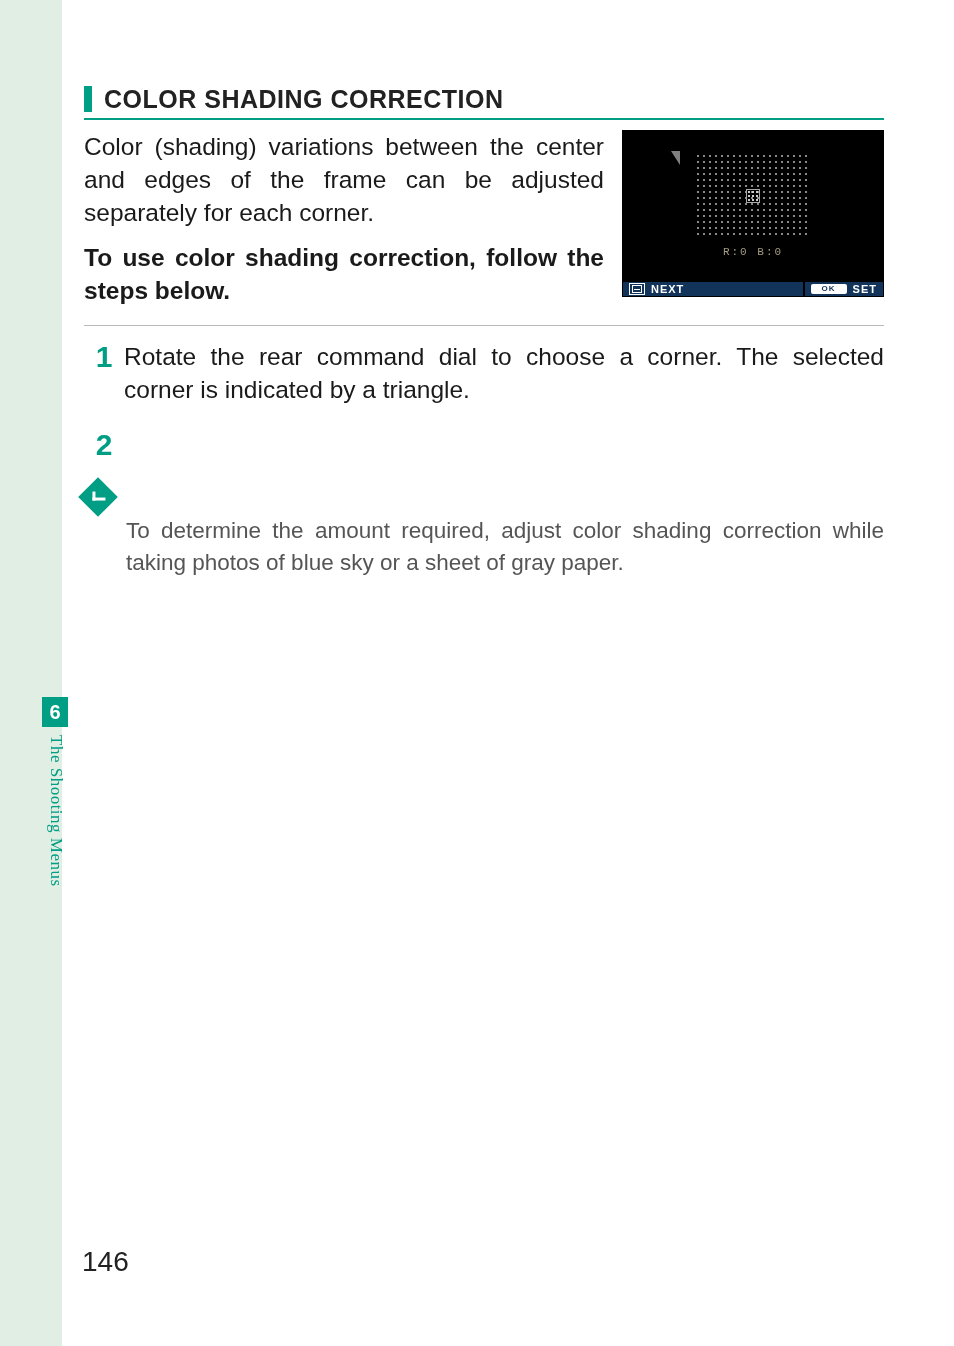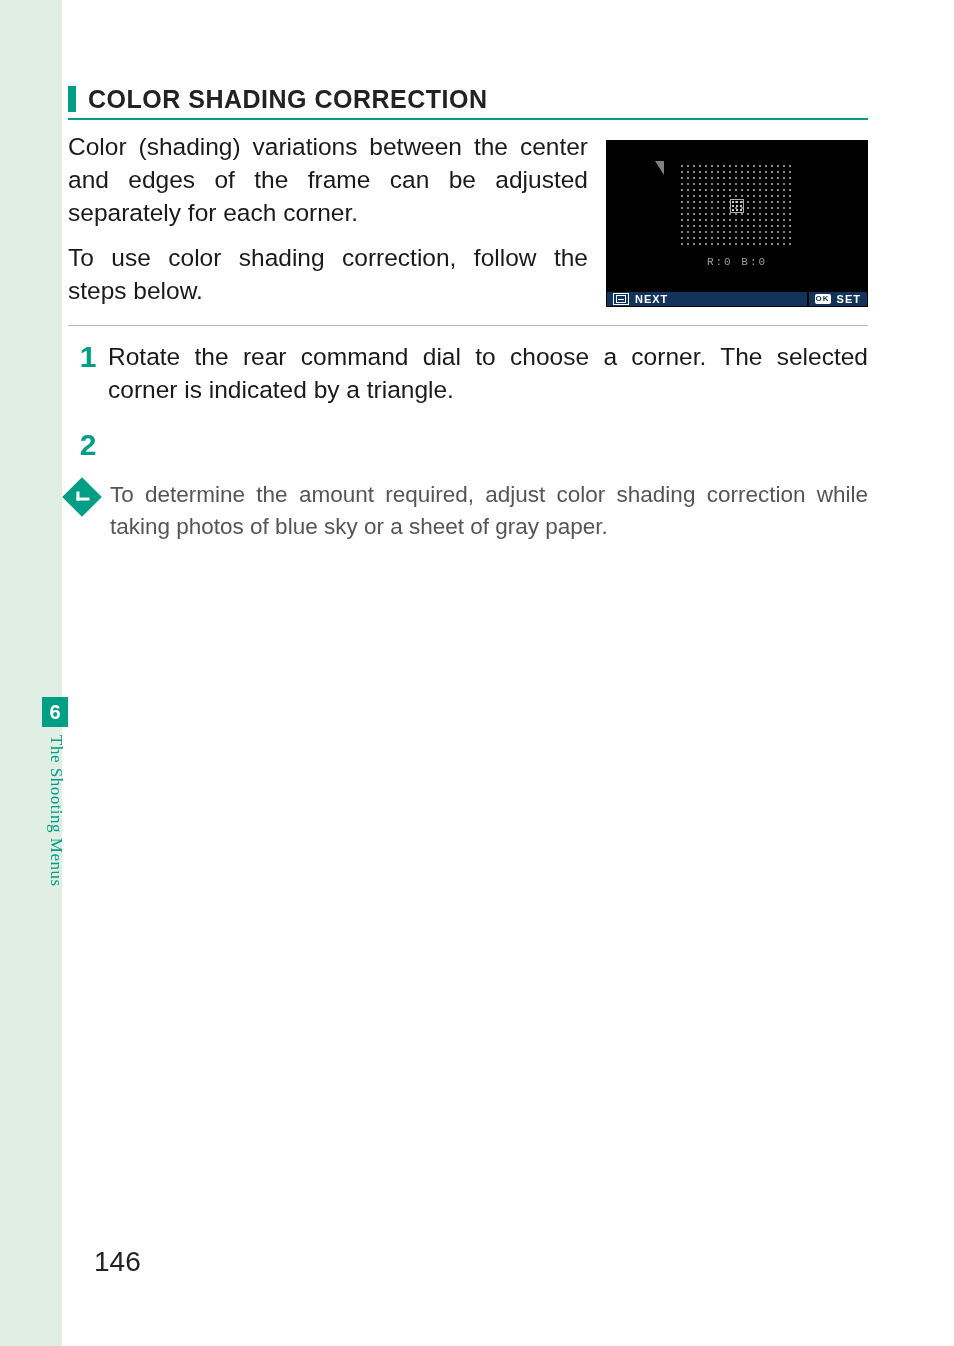--- a/index.html
+++ b/index.html
@@ -12,21 +12,21 @@
   }
   .page-bg {
     position: absolute;
     left: 0; top: 0;
     width: 62px;
     height: 1346px;
     background: #e0eee4;
   }
   .content {
     position: absolute;
-    left: 68px;
+    left: 84px;
     top: 85px;
     width: 800px;
   }
   .section-heading {
     display: flex;
     align-items: flex-end;
     border-bottom: 2px solid #009e84;
     padding-bottom: 4px;
     margin-bottom: 10px;
   }
@@ -40,29 +40,28 @@
   .section-heading .title {
     font-weight: 700;
     font-size: 25px;
     letter-spacing: 0.5px;
     color: #222;
   }
   .intro-wrap {
     display: flex;
     justify-content: space-between;
     gap: 18px;
-    align-items: flex-end;
   }
   .intro-text {
     flex: 1;
     font-size: 24.5px;
     line-height: 1.35;
   }
   .intro-text p { text-align: justify; }
-  .intro-text p + p { margin-top: 12px; }
+  .intro-text p + p { margin-top: 12px; font-weight: bold; }
 
   
   .lcd {
     width: 262px;
     height: 167px;
     border: 1px solid #000;
     background: #701a75;
     display: flex;
     flex-direction: column;
     position: relative;
@@ -146,21 +145,21 @@
     position: absolute;
     left: 4px; right: 4px; top: 50%;
     border-top: 1px solid #fff;
   }
   .ok-badge {
     display: inline-block;
     background: #fff;
     color: #12335a;
     font-size: 8px;
     font-weight: 800;
-    padding: 1px 1px;
+    padding: 1px 11px;
     border-radius: 2px;
     line-height: 1;
   }
 
   .hr {
     border: none;
     border-top: 1px solid #b9b9b9;
     margin: 18px 0 14px 0;
   }
 
@@ -220,21 +219,21 @@
   }
   .note-icon::after {
     content: "";
     position: absolute;
     left: 50%; top: 50%;
     width: 10px; height: 6px;
     border-left: 3px solid #fff;
     border-bottom: 3px solid #fff;
     transform: translate(-50%, -65%) rotate(-45deg);
   }
-  .note-body { flex: 1; text-align: justify; }
+  .note-body { flex: 1; text-align: justify; margin-top: 36px; }
 
   
   .chapter-box {
     position: absolute;
     left: 42px;
     top: 697px;
     width: 26px;
     height: 30px;
     background: #009e84;
     color: #fff;
@@ -249,21 +248,21 @@
     left: 46px;
     top: 735px;
     writing-mode: vertical-rl;
     color: #009e84;
     font-size: 17px;
     font-family: Georgia, "Times New Roman", serif;
     letter-spacing: 0.5px;
   }
   .page-number {
     position: absolute;
-    left: 94px;
+    left: 82px;
     bottom: 68px;
     font-size: 28px;
     color: #222;
   }
 </style>
 </head>
 <body>
 
 <div class="page-bg"></div>
 

